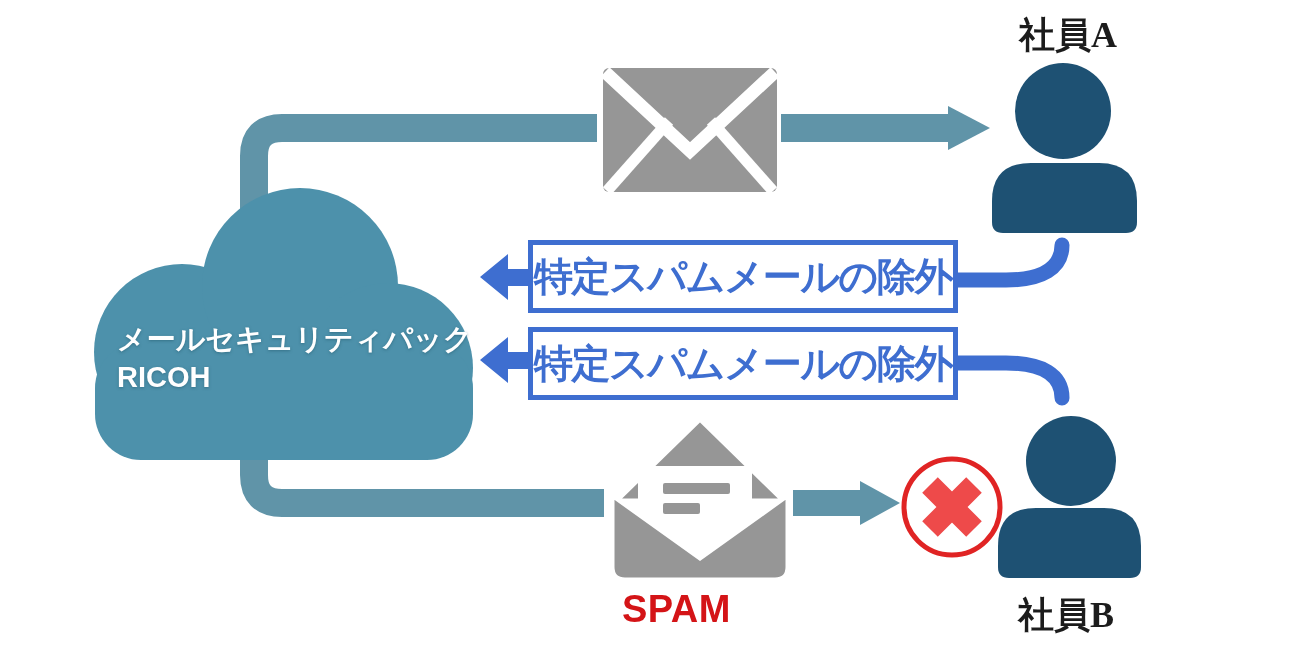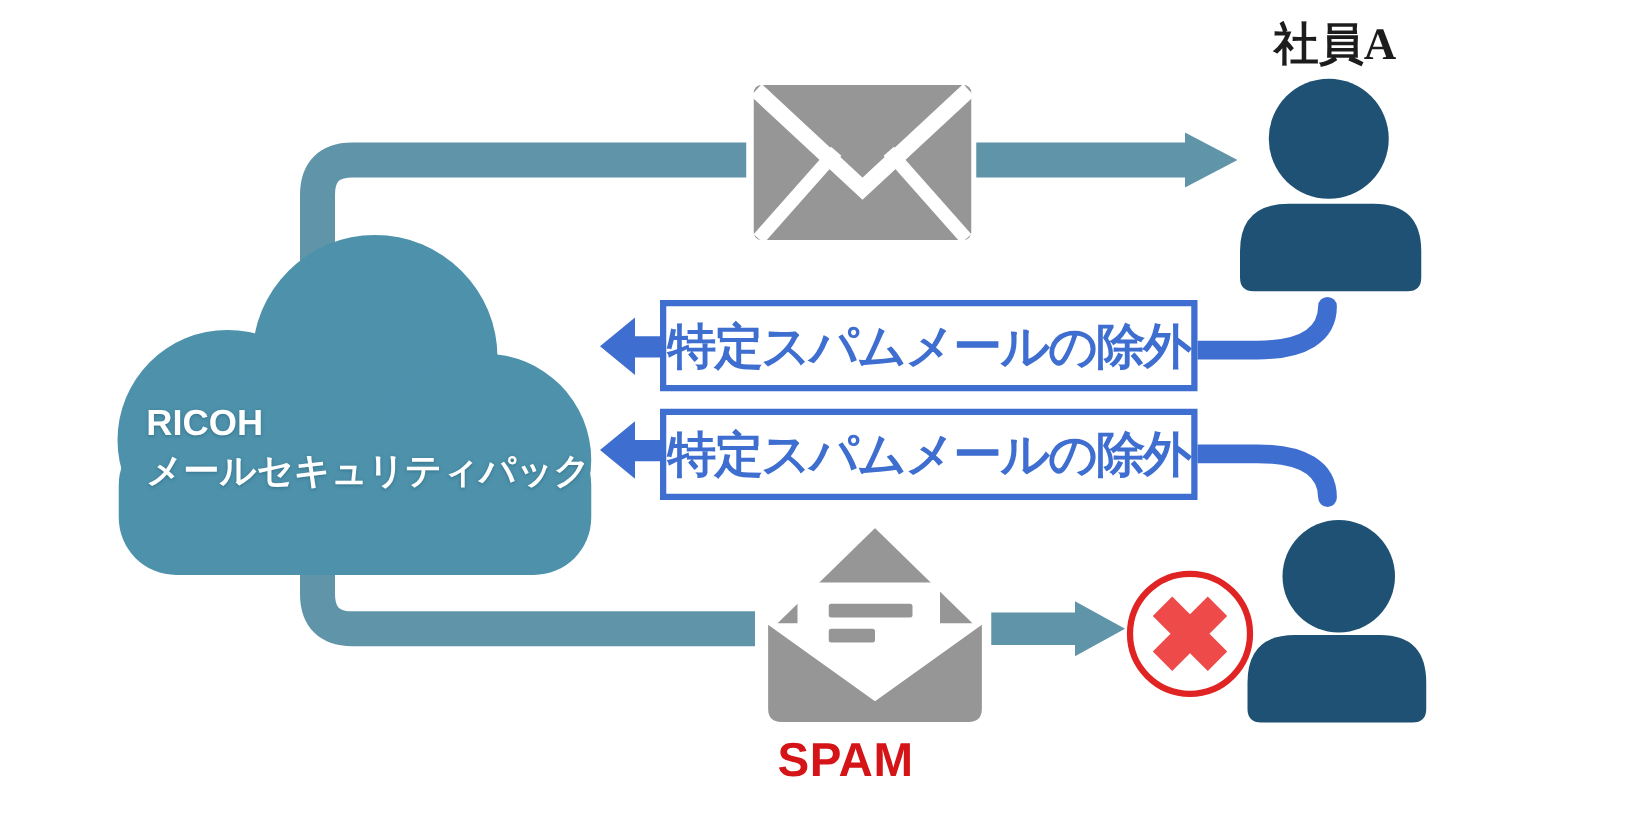--- a/index.html
+++ b/index.html
@@ -104,25 +104,26 @@
       <path class="navy-f" d="M992 222 V201 Q992 163 1031 163 H1099 Q1137 163 1137 201 V222 Q1137 233 1126 233 H1003 Q992 233 992 222 Z"></path>
     </g>
 
     <g>
       <circle class="navy-f" cx="1071" cy="461" r="45"></circle>
       <path class="navy-f" d="M998 567 V546 Q998 508 1036 508 H1104 Q1141 508 1141 546 V567 Q1141 578 1130 578 H1009 Q998 578 998 567 Z"></path>
     </g>
   </svg>
 
   <div class="cloud-text">
+    <div>メールセキュリティパック</div>
     <div>RICOH</div>
-    <div>メールセキュリティパック</div>
   </div>
 
   <div class="person-label" id="emp-a-label">社員A</div>
+  <div class="person-label" id="emp-b-label">社員B</div>
 
   <div class="action-box" id="box-exclude">
     <span>特定スパムメールの除外</span>
   </div>
   <div class="action-box" id="box-specify">
     <span>特定スパムメールの除外</span>
   </div>
 
   <div class="spam-label">SPAM</div>
 

